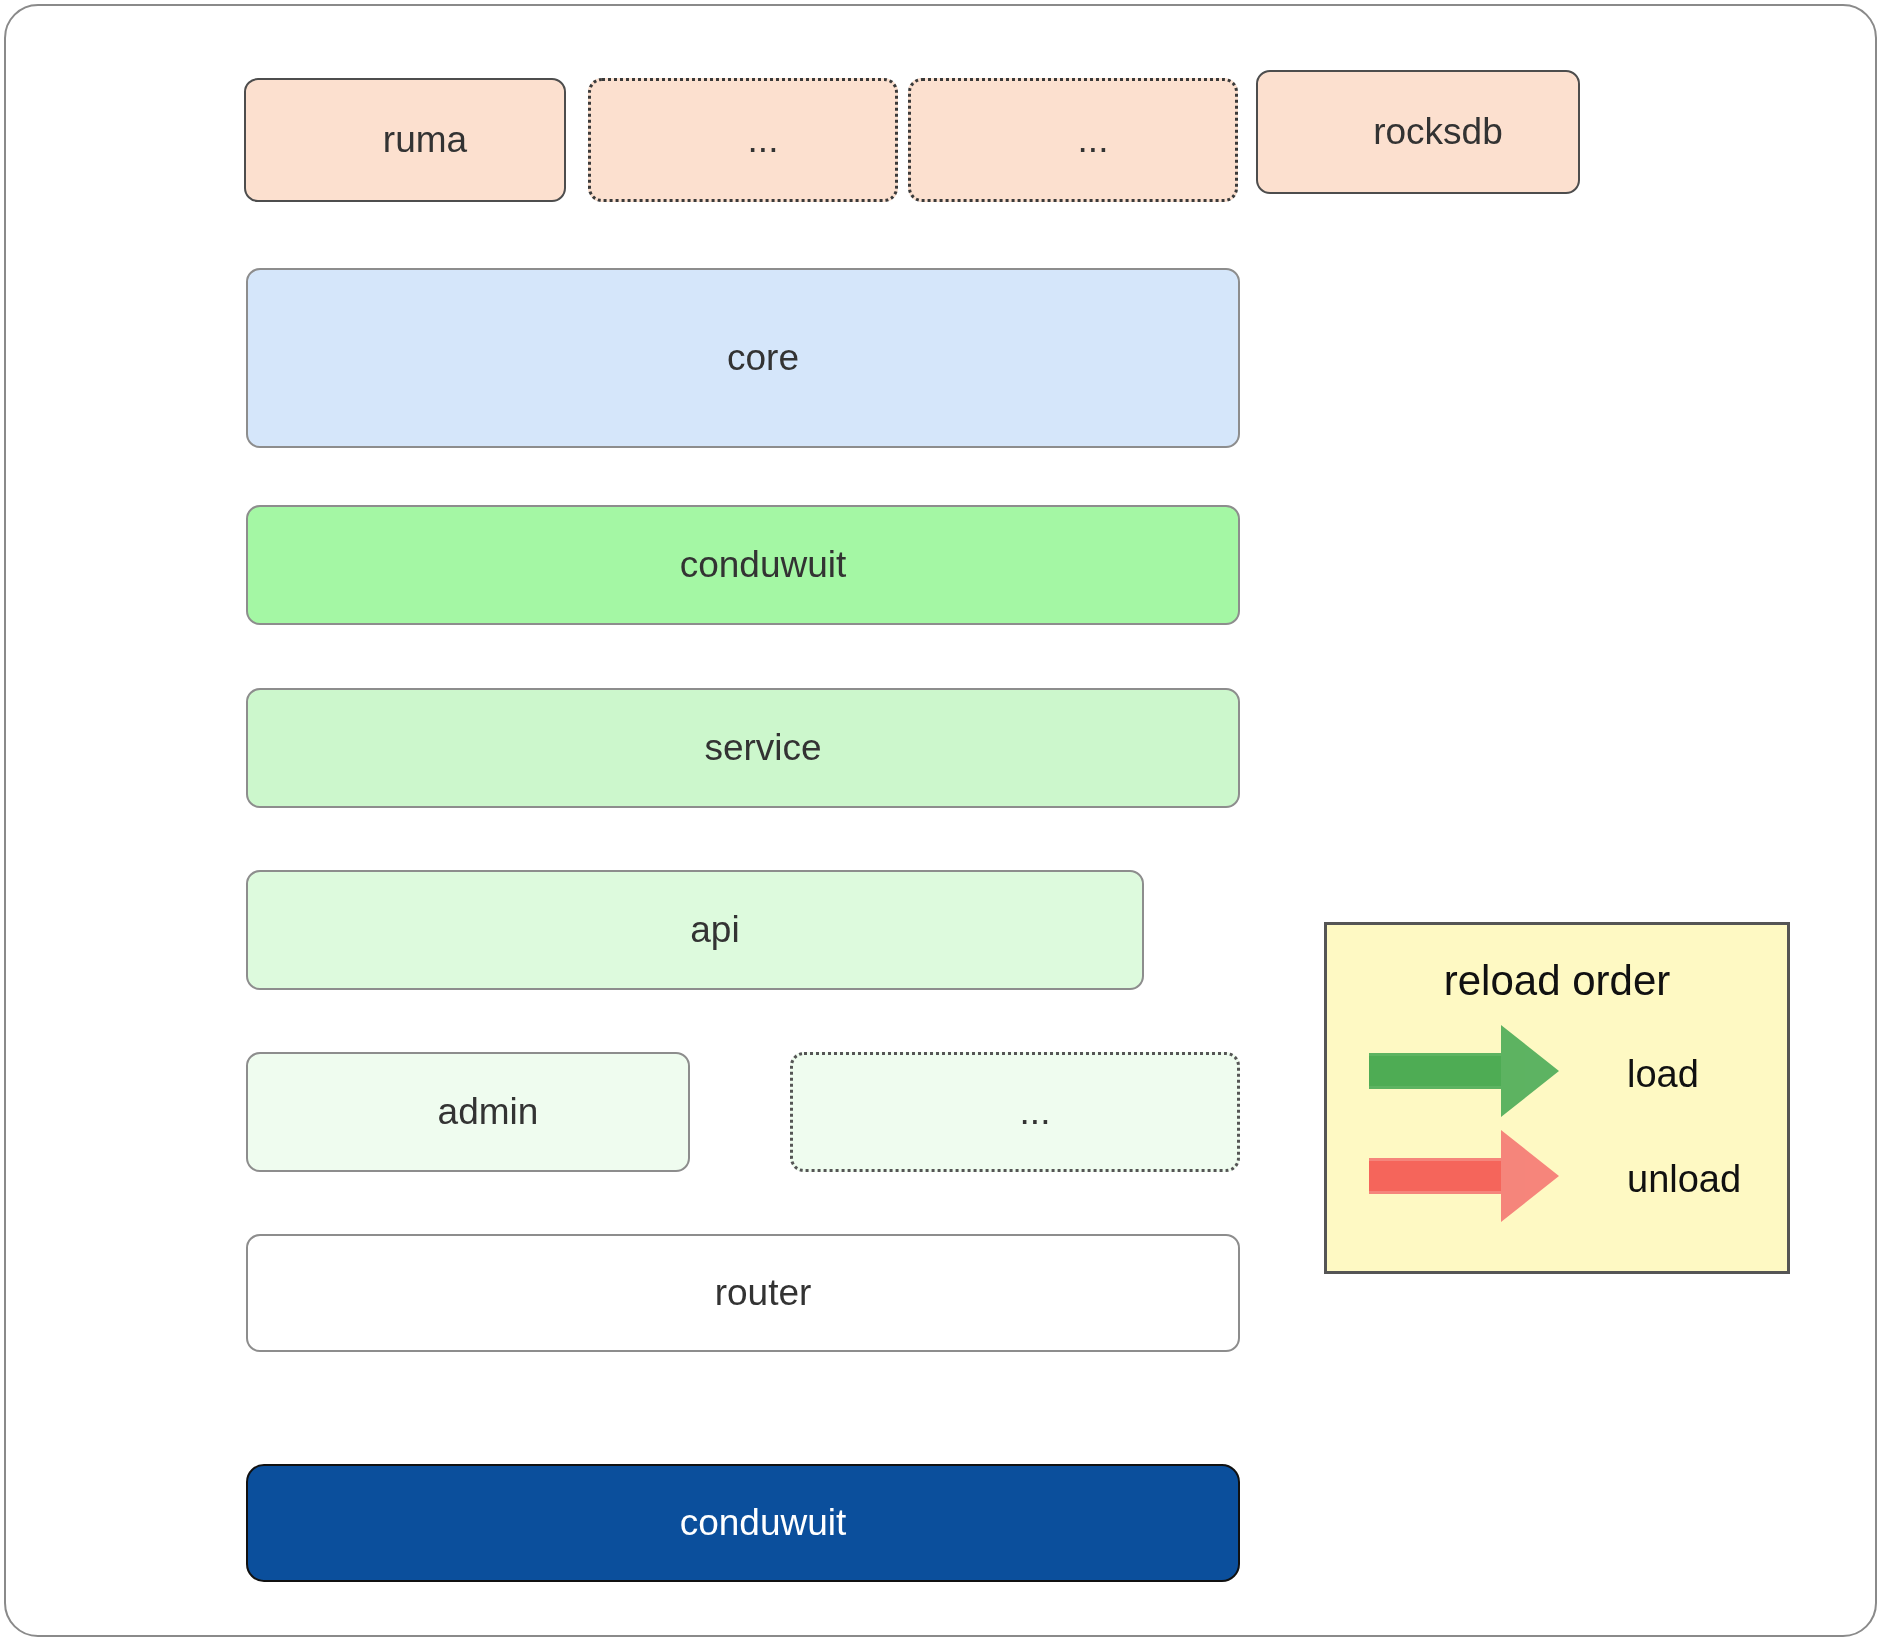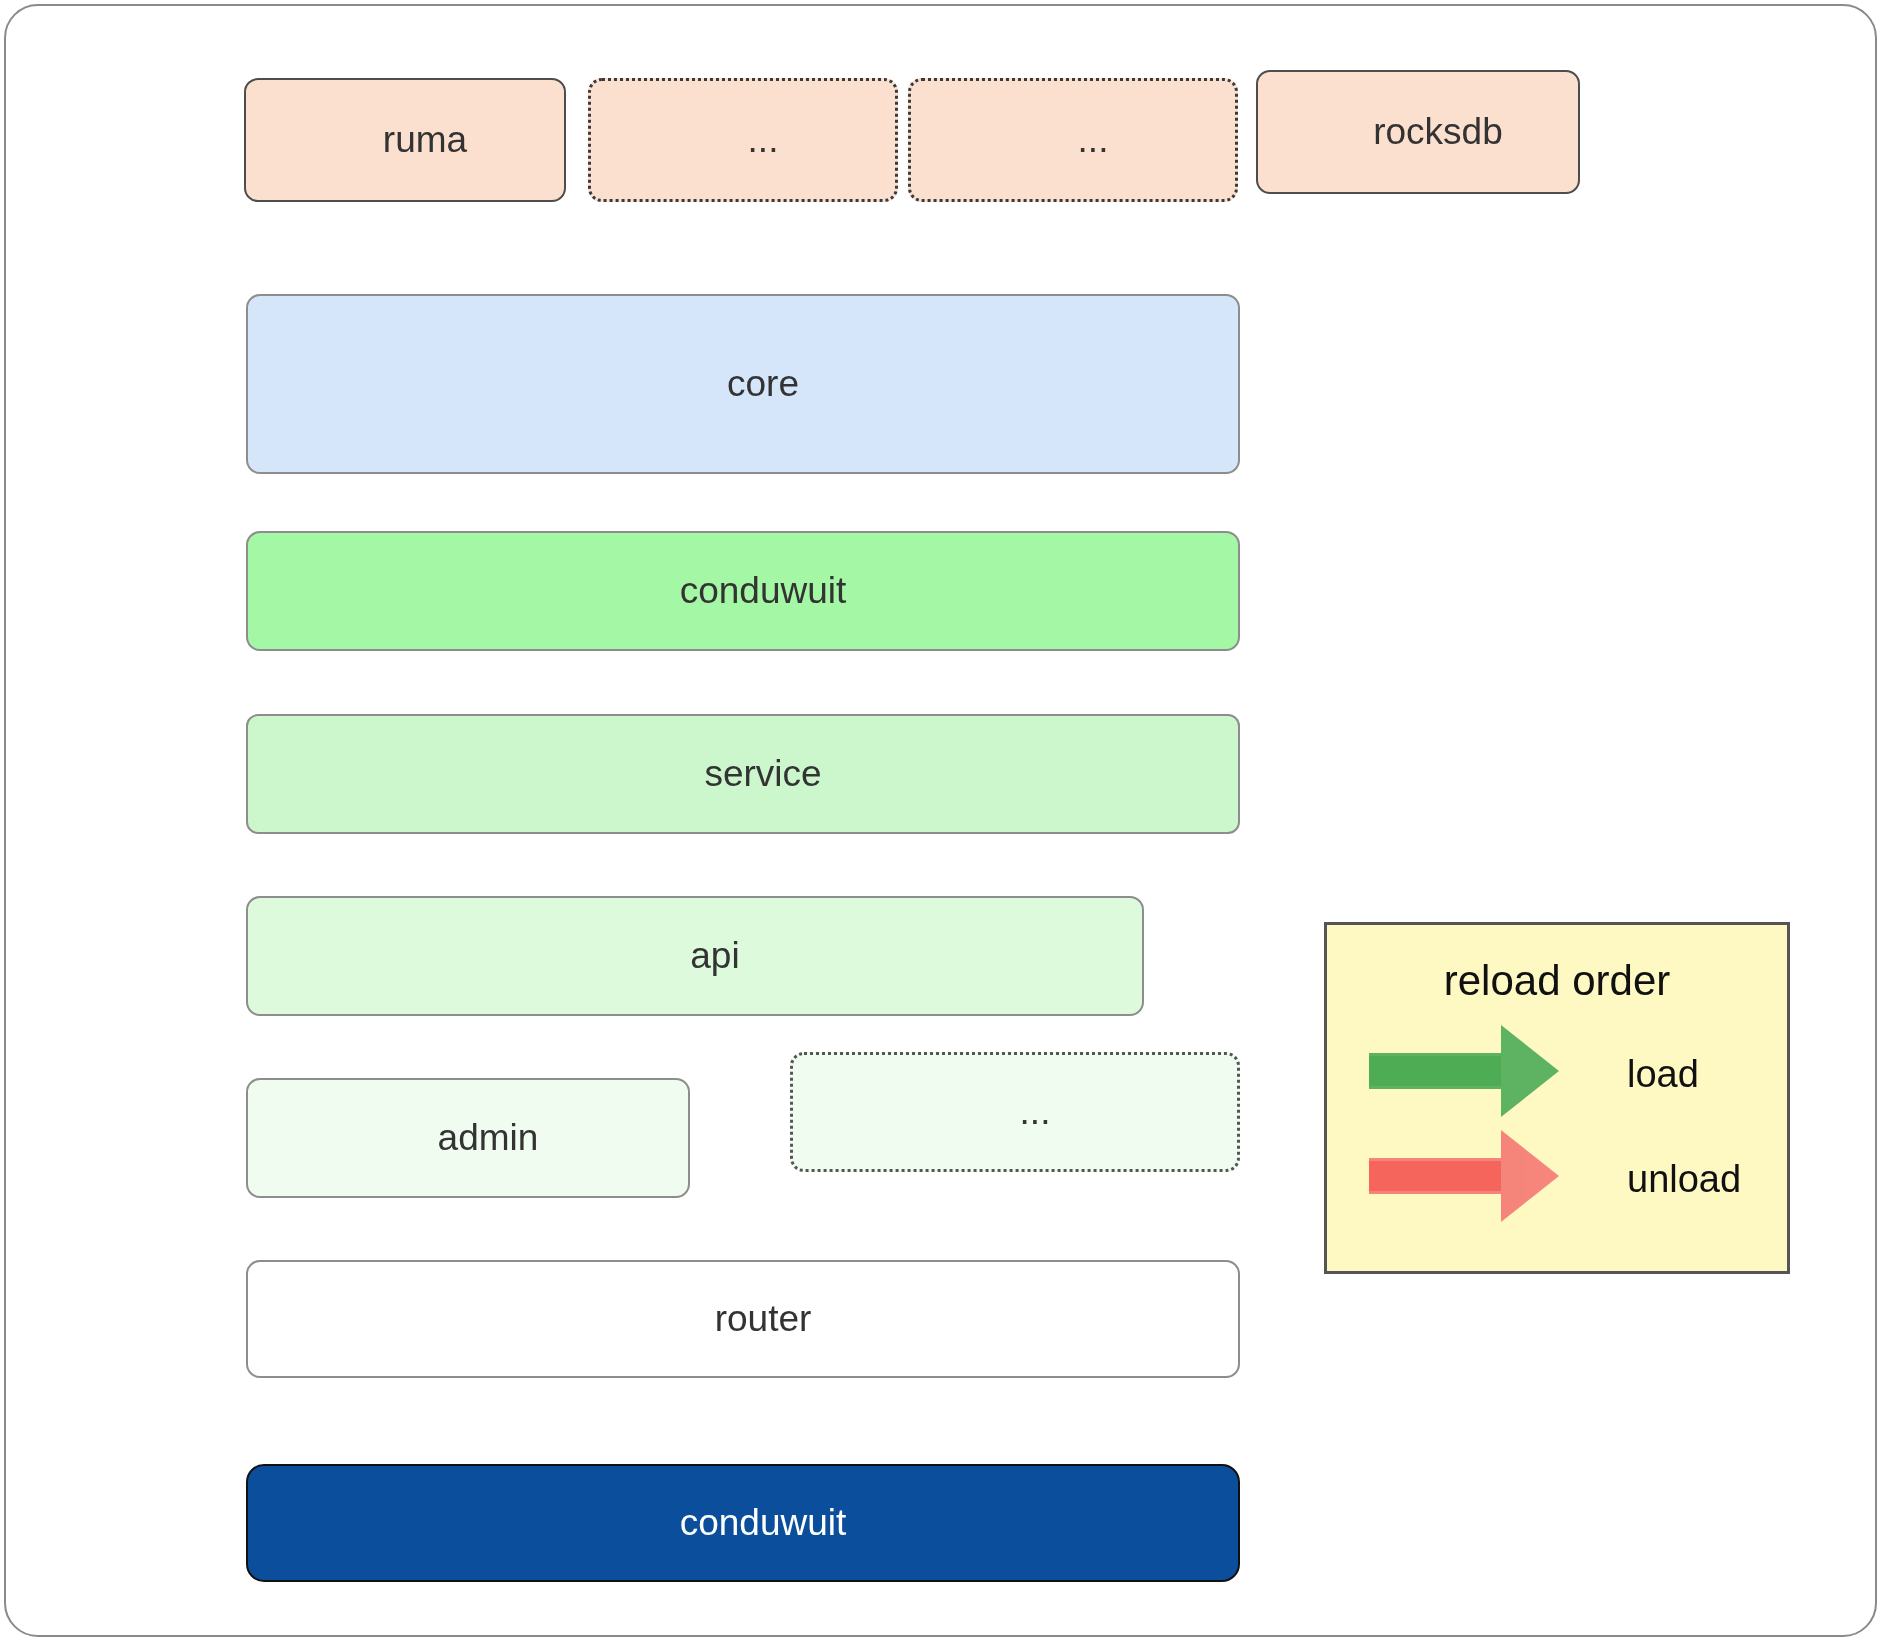--- a/index.html
+++ b/index.html
@@ -36,21 +36,21 @@
     display: flex;
     align-items: center;
     justify-content: center;
     border-radius: 14px;
     color: #333333;
     font-size: 37px;
     z-index: 4;
     padding-left: 40px;
   }
   .node.solid  { border: 2.5px solid #4d4d4d; }
-  .node.gray   { border: 2.5px solid #8d8d8d; margin-top: 26px; }
+  .node.gray   { border: 2.5px solid #8d8d8d; }
   .node.dotted { border: 3px dotted #555555; }
   .node.strongdot { border: 3px dotted #3a3a3a; }
 
   .peach  { background: #fce0cf; }
   .blue   { background: #d5e6fa; }
   .green1 { background: #a4f7a4; }
   .green2 { background: #ccf7cc; }
   .green3 { background: #ddfadd; }
   .green4 { background: #effcef; }
   .white  { background: #ffffff; }
@@ -159,21 +159,21 @@
 
   
   <div class="node gray blue" style="left:246px; top:268px; width:994px; height:180px;">
     <span>core</span>
   </div>
 
   <div class="node gray green1" style="left:246px; top:505px; width:994px; height:120px;">
     <span>conduwuit</span>
   </div>
 
-  <div class="node gray green2" style="left:246px; top:688px; width:994px; height:120px;border-radius:12px;">
+  <div class="node gray green2" style="left:246px; top:688px; width:994px; height:120px;">
     <span>service</span>
   </div>
 
   <div class="node gray green3" style="left:246px; top:870px; width:898px; height:120px;">
     <span>api</span>
   </div>
 
   <div class="node gray green4" style="left:246px; top:1052px; width:444px; height:120px;">
     <span>admin</span>
   </div>

